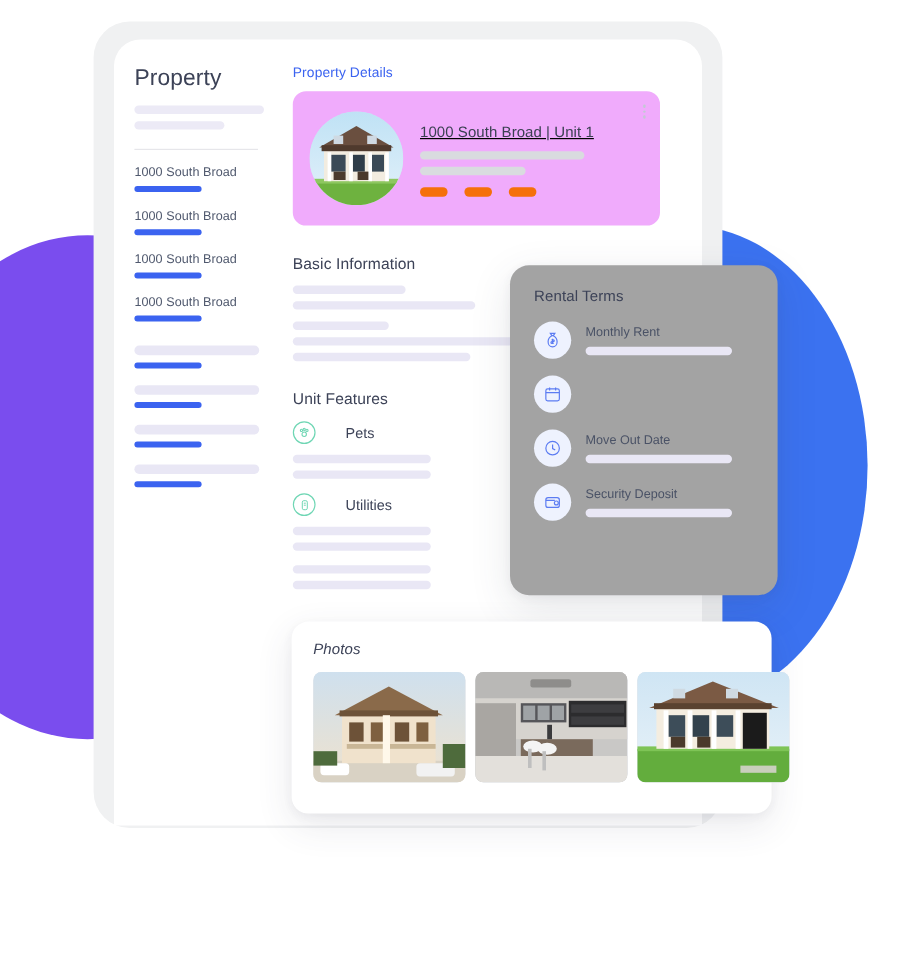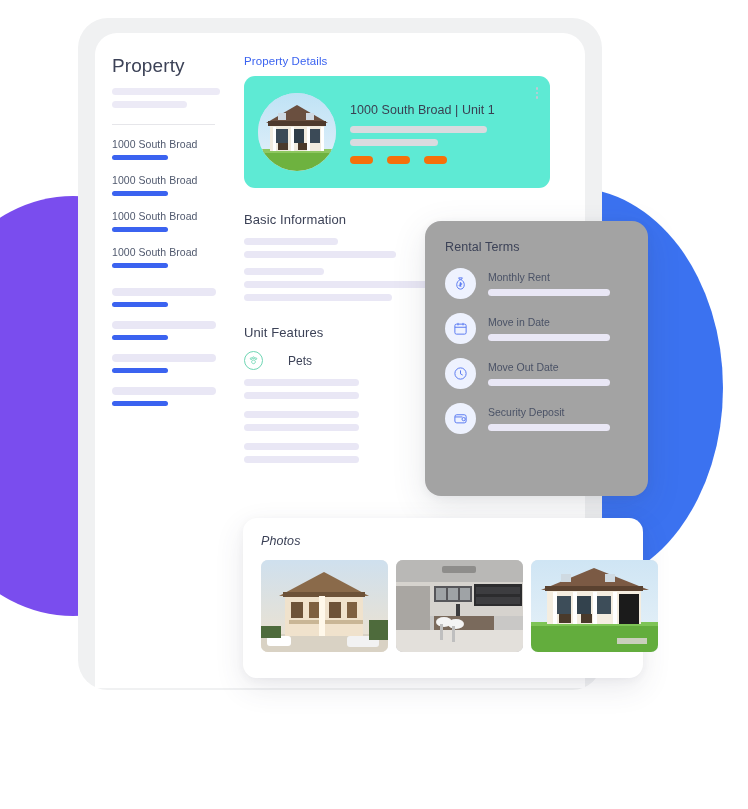--- a/index.html
+++ b/index.html
@@ -74,24 +74,24 @@
     position: absolute; left: 149px; top: 22px; right: 0; bottom: 0;
     padding-right: 16px;
   }
   .section-link {
     font-size: 11.5px; font-weight: 400; color: #3b63f0;
     letter-spacing: .1px; margin-bottom: 9px;
   }
 
   
   .pd-card {
-    background: #5eead4; border-radius: 11px;
+    background: #f0abfc; border-radius: 11px;
     height: 112px; width: 306px;
     position: relative; padding: 13px 14px;
-    display: flex; gap: 14px; align-items: center;
+    display: flex; gap: 14px; align-items: center; text-decoration: underline;
   }
   .avatar {
     width: 78px; height: 78px; border-radius: 50%;
     overflow: hidden; flex: none;
     background: #cfe3f2;
   }
   .pd-body { flex: 1; padding-top: 2px; }
   .pd-title {
     font-size: 12.5px; color: #3a4052; letter-spacing: .05px;
     margin-bottom: 9px; white-space: nowrap;
@@ -295,20 +295,29 @@
             <path d="M8 15c0-2.2 1.8-4 4-4s4 1.8 4 4-1.8 4-4 4-4-1.8-4-4z"></path>
           </svg>
         </span>
         <span class="feat-name">Pets</span>
       </div>
       <div class="feat-lines">
         <div class="row-sk" style="width:115px"></div>
         <div class="row-sk" style="width:115px"></div>
       </div>
 
+      <div class="feat-row">
+        <span class="feat-ico">
+          <svg width="10" height="10" viewBox="0 0 24 24" fill="none" stroke="#6fd6b4" stroke-width="2">
+            <rect x="7" y="3" width="10" height="18" rx="3"></rect>
+              <path d="M10 8h4M10 12h4"></path>
+          </svg>
+        </span>
+        <span class="feat-name">Utilities</span>
+      </div>
       <div class="feat-lines">
         <div class="row-sk" style="width:115px"></div>
         <div class="row-sk" style="width:115px"></div>
       </div>
 
       <div class="feat-lines">
         <div class="row-sk" style="width:115px"></div>
         <div class="row-sk" style="width:115px"></div>
       </div>
     </div>
@@ -331,24 +340,20 @@
       </span>
     </div>
 
     <div class="rt-row">
       <span class="rt-ico">
         <svg width="15" height="15" viewBox="0 0 24 24" fill="none" stroke="#5c7cf2" stroke-width="1.6">
           <rect x="3" y="5" width="18" height="16" rx="2.5"></rect>
           <path d="M3 10h18M8 3v4M16 3v4"></path>
           <path d="M7.5 14h.01M12 14h.01M16.5 14h.01M7.5 17.5h.01M12 17.5h.01M16.5 17.5h.01"></path>
         </svg>
-      </span>
-      <span class="rt-body">
-        <span class="rt-label" style="display:block">Move in Date</span>
-        <span class="rt-sk" style="display:block"></span>
       </span>
     </div>
 
     <div class="rt-row">
       <span class="rt-ico">
         <svg width="15" height="15" viewBox="0 0 24 24" fill="none" stroke="#5c7cf2" stroke-width="1.6">
           <circle cx="12" cy="12" r="9"></circle>
             <path d="M12 7v5.5l3.5 2"></path>
         </svg>
       </span>

